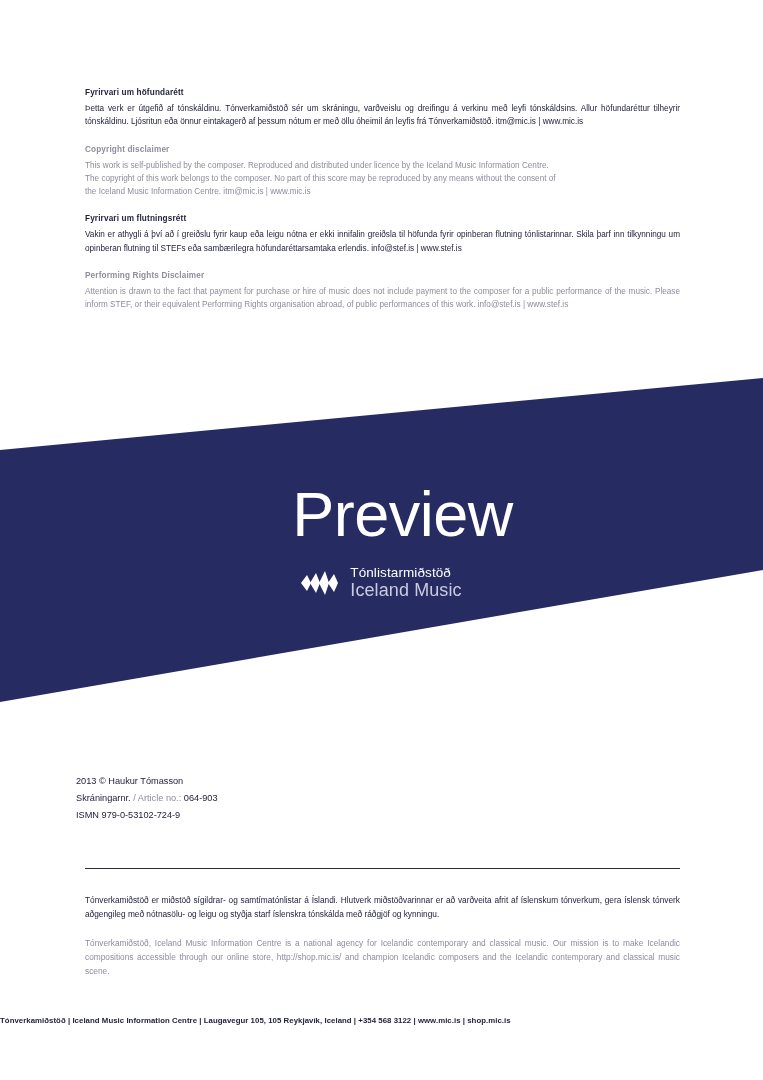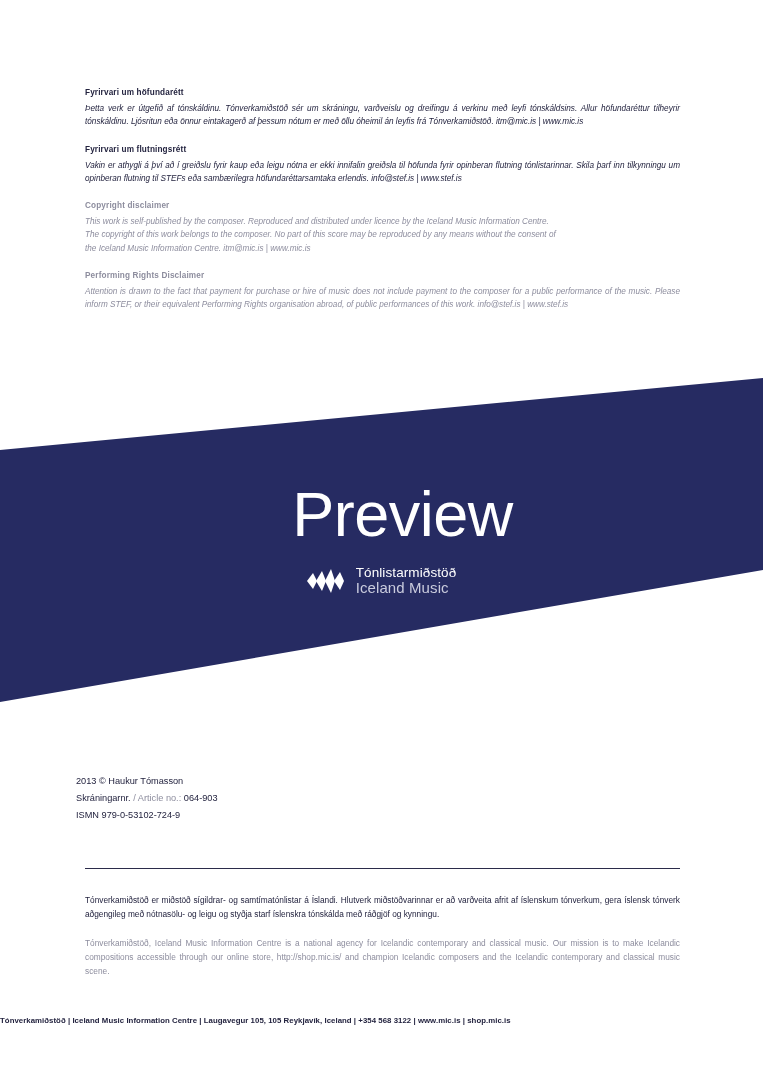--- a/index.html
+++ b/index.html
@@ -45,21 +45,20 @@
   .legal-title.grey {
     color: #8d8d9e;
   }
 
   .legal-body {
     font-size: 8.2px;
     line-height: 1.62;
     text-align: justify;
     margin: 0;
     color: #23233f;
-    font-style: italic;
   }
   .legal-body.grey {
     color: #8d8d9e;
   }
 
   
   .band {
     position: absolute;
     left: 0;
     top: 330px;
@@ -102,21 +101,21 @@
     display: flex;
     flex-direction: column;
     line-height: 1.12;
   }
   .logo-text .line1 {
     font-size: 13.5px;
     color: #ffffff;
     letter-spacing: 0.1px;
   }
   .logo-text .line2 {
-    font-size: 15px;
+    font-size: 18px;
     color: #c9cbdd;
     letter-spacing: 0.1px;
   }
 
   .shop-url {
     position: absolute;
     left: 0;
     top: 655px;
     width: 763px;
     text-align: center;
@@ -186,29 +185,29 @@
 <div class="page">
 
   <div class="legal">
 
     <div class="legal-section">
       <p class="legal-title">Fyrirvari um höfundarétt</p>
       <p class="legal-body">Þetta verk er útgefið af tónskáldinu. Tónverkamiðstöð sér um skráningu, varðveislu og dreifingu á verkinu með leyfi tónskáldsins. Allur höfundaréttur tilheyrir tónskáldinu. Ljósritun eða önnur eintakagerð af þessum nótum er með öllu óheimil án leyfis frá Tónverkamiðstöð.  itm@mic.is  |  www.mic.is</p>
     </div>
 
     <div class="legal-section">
-      <p class="legal-title">Fyrirvari um flutningsrétt</p>
-      <p class="legal-body">Vakin er athygli á því að í greiðslu fyrir kaup eða leigu nótna er ekki innifalin greiðsla til höfunda fyrir opinberan flutning tónlistarinnar. Skila þarf inn tilkynningu um opinberan flutning til STEFs eða sambærilegra höfundaréttarsamtaka erlendis. info@stef.is   |   www.stef.is</p>
-    </div>
-
-    <div class="legal-section">
       <p class="legal-title grey">Copyright disclaimer</p>
       <p class="legal-body grey">This work is self-published by the composer. Reproduced and distributed under licence by the Iceland Music Information Centre.</p>
       <p class="legal-body grey">The copyright of this work belongs to the composer. No part of this score may be reproduced by any means without the consent of</p>
       <p class="legal-body grey">the Iceland Music Information Centre.  itm@mic.is  |  www.mic.is</p>
+    </div>
+
+    <div class="legal-section">
+      <p class="legal-title">Fyrirvari um flutningsrétt</p>
+      <p class="legal-body">Vakin er athygli á því að í greiðslu fyrir kaup eða leigu nótna er ekki innifalin greiðsla til höfunda fyrir opinberan flutning tónlistarinnar. Skila þarf inn tilkynningu um opinberan flutning til STEFs eða sambærilegra höfundaréttarsamtaka erlendis. info@stef.is   |   www.stef.is</p>
     </div>
 
     <div class="legal-section">
       <p class="legal-title grey">Performing Rights Disclaimer</p>
       <p class="legal-body grey">Attention is drawn to the fact that payment for purchase or hire of music does not include payment to the composer for a public performance of the music. Please inform STEF, or their equivalent Performing Rights organisation abroad, of public performances of this work.  info@stef.is  |  www.stef.is</p>
     </div>
 
   </div>
 
   <div class="band"></div>

